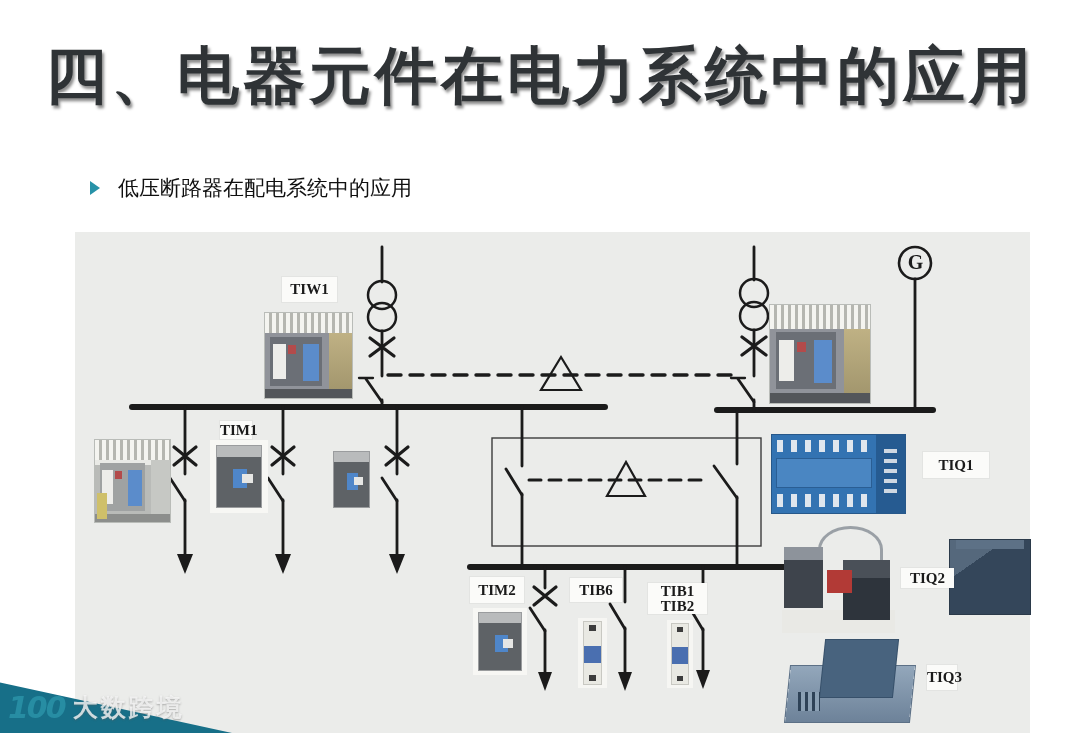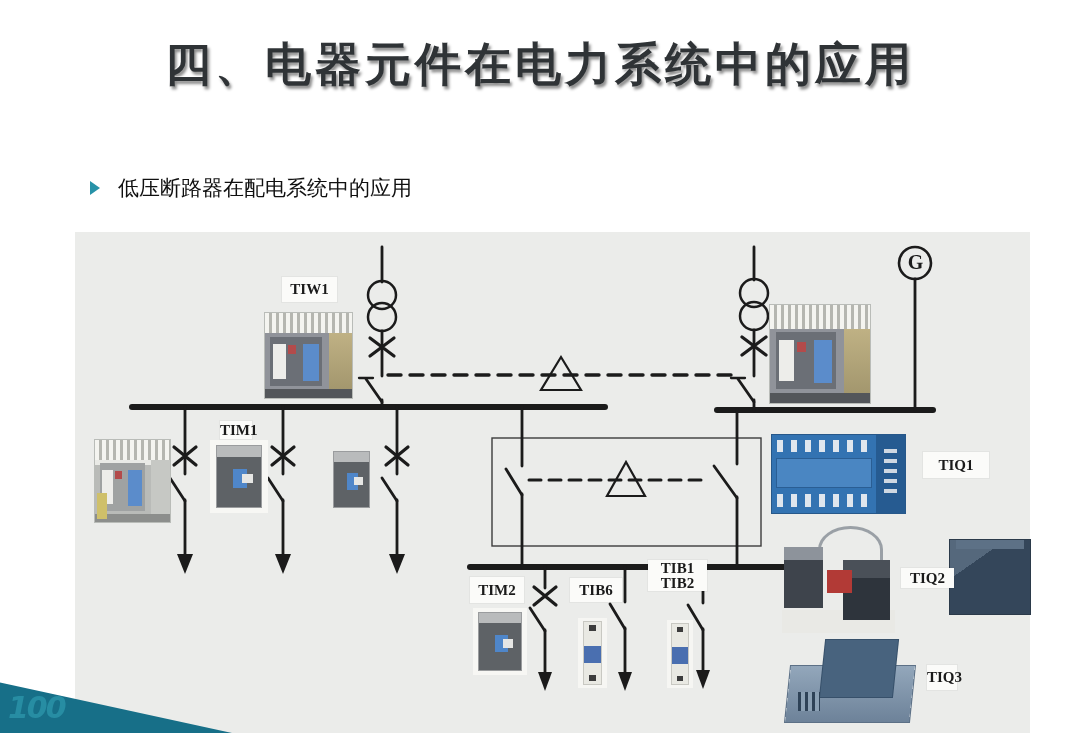--- a/index.html
+++ b/index.html
@@ -2,21 +2,21 @@
 <html><head>
 <meta charset="utf-8">
 <style>
   html,body{margin:0;padding:0;}
   body{width:1080px;height:733px;position:relative;overflow:hidden;
        background:#ffffff;font-family:"Liberation Sans",sans-serif;}
 
   
   .title{
     position:absolute;left:0;top:34px;width:1080px;text-align:center;
-    font-size:46px;font-weight:bold;letter-spacing:4px;color:#2f3336;
+    font-size:62px;font-weight:bold;letter-spacing:4px;color:#2f3336;
     text-shadow:-1px -1px 0 rgba(255,255,255,.45), 2px 3px 3px rgba(0,0,0,.45);
   }
   .bullet-row{position:absolute;left:90px;top:174px;display:flex;align-items:center;}
   .bullet-marker{width:0;height:0;border-left:10px solid #2792a8;
     border-top:7px solid transparent;border-bottom:7px solid transparent;margin-right:18px;}
   .bullet-text{font-size:21px;color:#101010;}
 
   
   .panel{position:absolute;left:75px;top:232px;width:955px;height:501px;background:#ebecea;}
   .panel svg{position:absolute;left:0;top:0;}
@@ -300,31 +300,32 @@
     </div>
   <div class="lbl" style="left:145px;top:189px;width:32px;height:18px">
       <span>TIM1</span>
     </div>
   <div class="lbl" style="left:395px;top:345px;width:54px;height:26px">
       <span>TIM2</span>
     </div>
   <div class="lbl" style="left:495px;top:346px;width:52px;height:24px">
       <span>TIB6</span>
     </div>
-  <div class="lbl" style="left:573px;top:328px;width:59px;height:31px">
+  <div class="lbl" style="left:573px;top:351px;width:59px;height:31px">
     <span>TIB1</span>
     <span>TIB2</span>
   </div>
   <div class="lbl" style="left:848px;top:220px;width:66px;height:26px">
       <span>TIQ1</span>
     </div>
   <div class="lbl" style="left:826px;top:336px;width:53px;height:20px">
       <span>TIQ2</span>
     </div>
   <div class="lbl" style="left:852px;top:433px;width:30px;height:25px">
       <span>TIQ3</span>
     </div>
 </div>
 
 <div class="wedge"></div>
 <div class="watermark">
   <span class="wm-logo">100</span>
+  <span class="wm-text">大数跨境</span>
 </div>
 
 </body></html>

